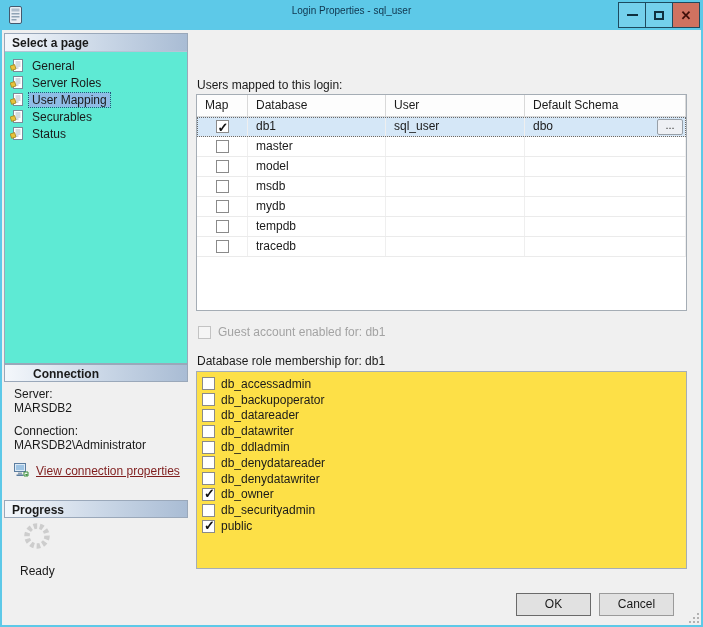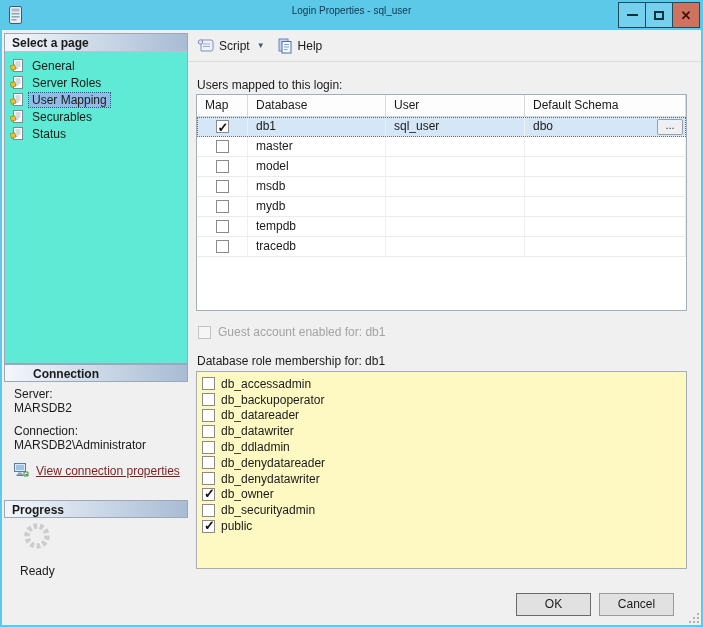--- a/index.html
+++ b/index.html
@@ -66,21 +66,21 @@
   .cb { width:13px; height:13px; border:1px solid #8a8a8a; background:#fff; position:relative;
         display:inline-block; flex:0 0 auto; }
   .cb.checked::after { content:"✓"; position:absolute; left:1px; top:-3px; font-size:13px;
                        font-weight:bold; color:#111; }
   .cb.disabled { border-color:#c3c3c3; background:#f5f5f5; }
 
   .guest-row { position:absolute; left:196px; top:295px; display:flex; align-items:center; gap:7px;
                color:#a3a3a3; }
   .roles-label { position:absolute; left:195px; top:324px; }
   .role-list { position:absolute; left:194px; top:341px; width:491px; height:198px;
-               background:#fef9c3; border:1px solid #a5adb5; padding-top:4px; }
+               background:#fde047; border:1px solid #a5adb5; padding-top:4px; }
   .role-item { display:flex; align-items:center; height:15.8px; padding-left:5px; gap:6px; cursor:default; }
 
   .btn { position:absolute; top:563px; width:75px; height:23px; background:#e1e1e1;
          border:1px solid #9a9a9a; text-align:center; line-height:21px; cursor:default; }
   .btn.ok { left:514px; border-color:#6a6a6a; }
   .btn.cancel { left:597px; }
 
   .grip { position:absolute; right:2px; bottom:2px; width:10px; height:10px; }
   .grip i { position:absolute; width:2px; height:2px; background:#b2b2b2; }
   .grip i:nth-child(1){ right:0; bottom:0; } .grip i:nth-child(2){ right:4px; bottom:0; }
@@ -185,39 +185,20 @@
 
     <div class="bar-header" style="top:470px;">Progress</div>
 
     <div class="progress-row">
       <svg width="28" height="28" viewBox="0 0 28 28">
         <circle cx="14" cy="14" r="10" fill="none" stroke="#cdcdcd" stroke-width="5.5" stroke-dasharray="3.6 2.6"></circle>
       </svg>
       <span>Ready</span>
     </div>
 
-    <div class="toolbar">
-      <div class="tbtn">
-        <svg width="17" height="15" viewBox="0 0 17 15">
-          <path d="M4 2 h10 a2 2 0 0 1 2 2 v7 a2 2 0 0 1 -2 2 h-10 z" fill="#eef2fb" stroke="#7e8fbe"></path>
-          <circle cx="3.5" cy="4" r="2.2" fill="#dde5f6" stroke="#7e8fbe"></circle>
-          <path d="M6 6 h7 M6 8.5 h7" stroke="#9aa8cc" stroke-width="1"></path>
-        </svg>
-        <span>Script</span>
-        <span class="caret">▼</span>
-      </div>
-      <div class="tbtn">
-        <svg width="16" height="16" viewBox="0 0 16 16">
-          <rect x="2" y="1" width="9" height="12" fill="#c7d4ea" stroke="#6d86b8"></rect>
-          <rect x="5" y="3.5" width="9" height="11.5" fill="#f4f8ff" stroke="#4a6ea8"></rect>
-          <path d="M7 6.5 h5 M7 9 h5 M7 11.5 h3.5" stroke="#8aa2c8" stroke-width="1"></path>
-        </svg>
-        <span>Help</span>
-      </div>
-    </div>
 
     <div class="users-label">Users mapped to this login:</div>
 
     <div class="mtable">
       <div class="thead">
         <div class="cell c-map">Map</div>
         <div class="cell c-db">Database</div>
         <div class="cell c-user">User</div>
         <div class="cell c-schema">Default Schema</div>
       </div>

